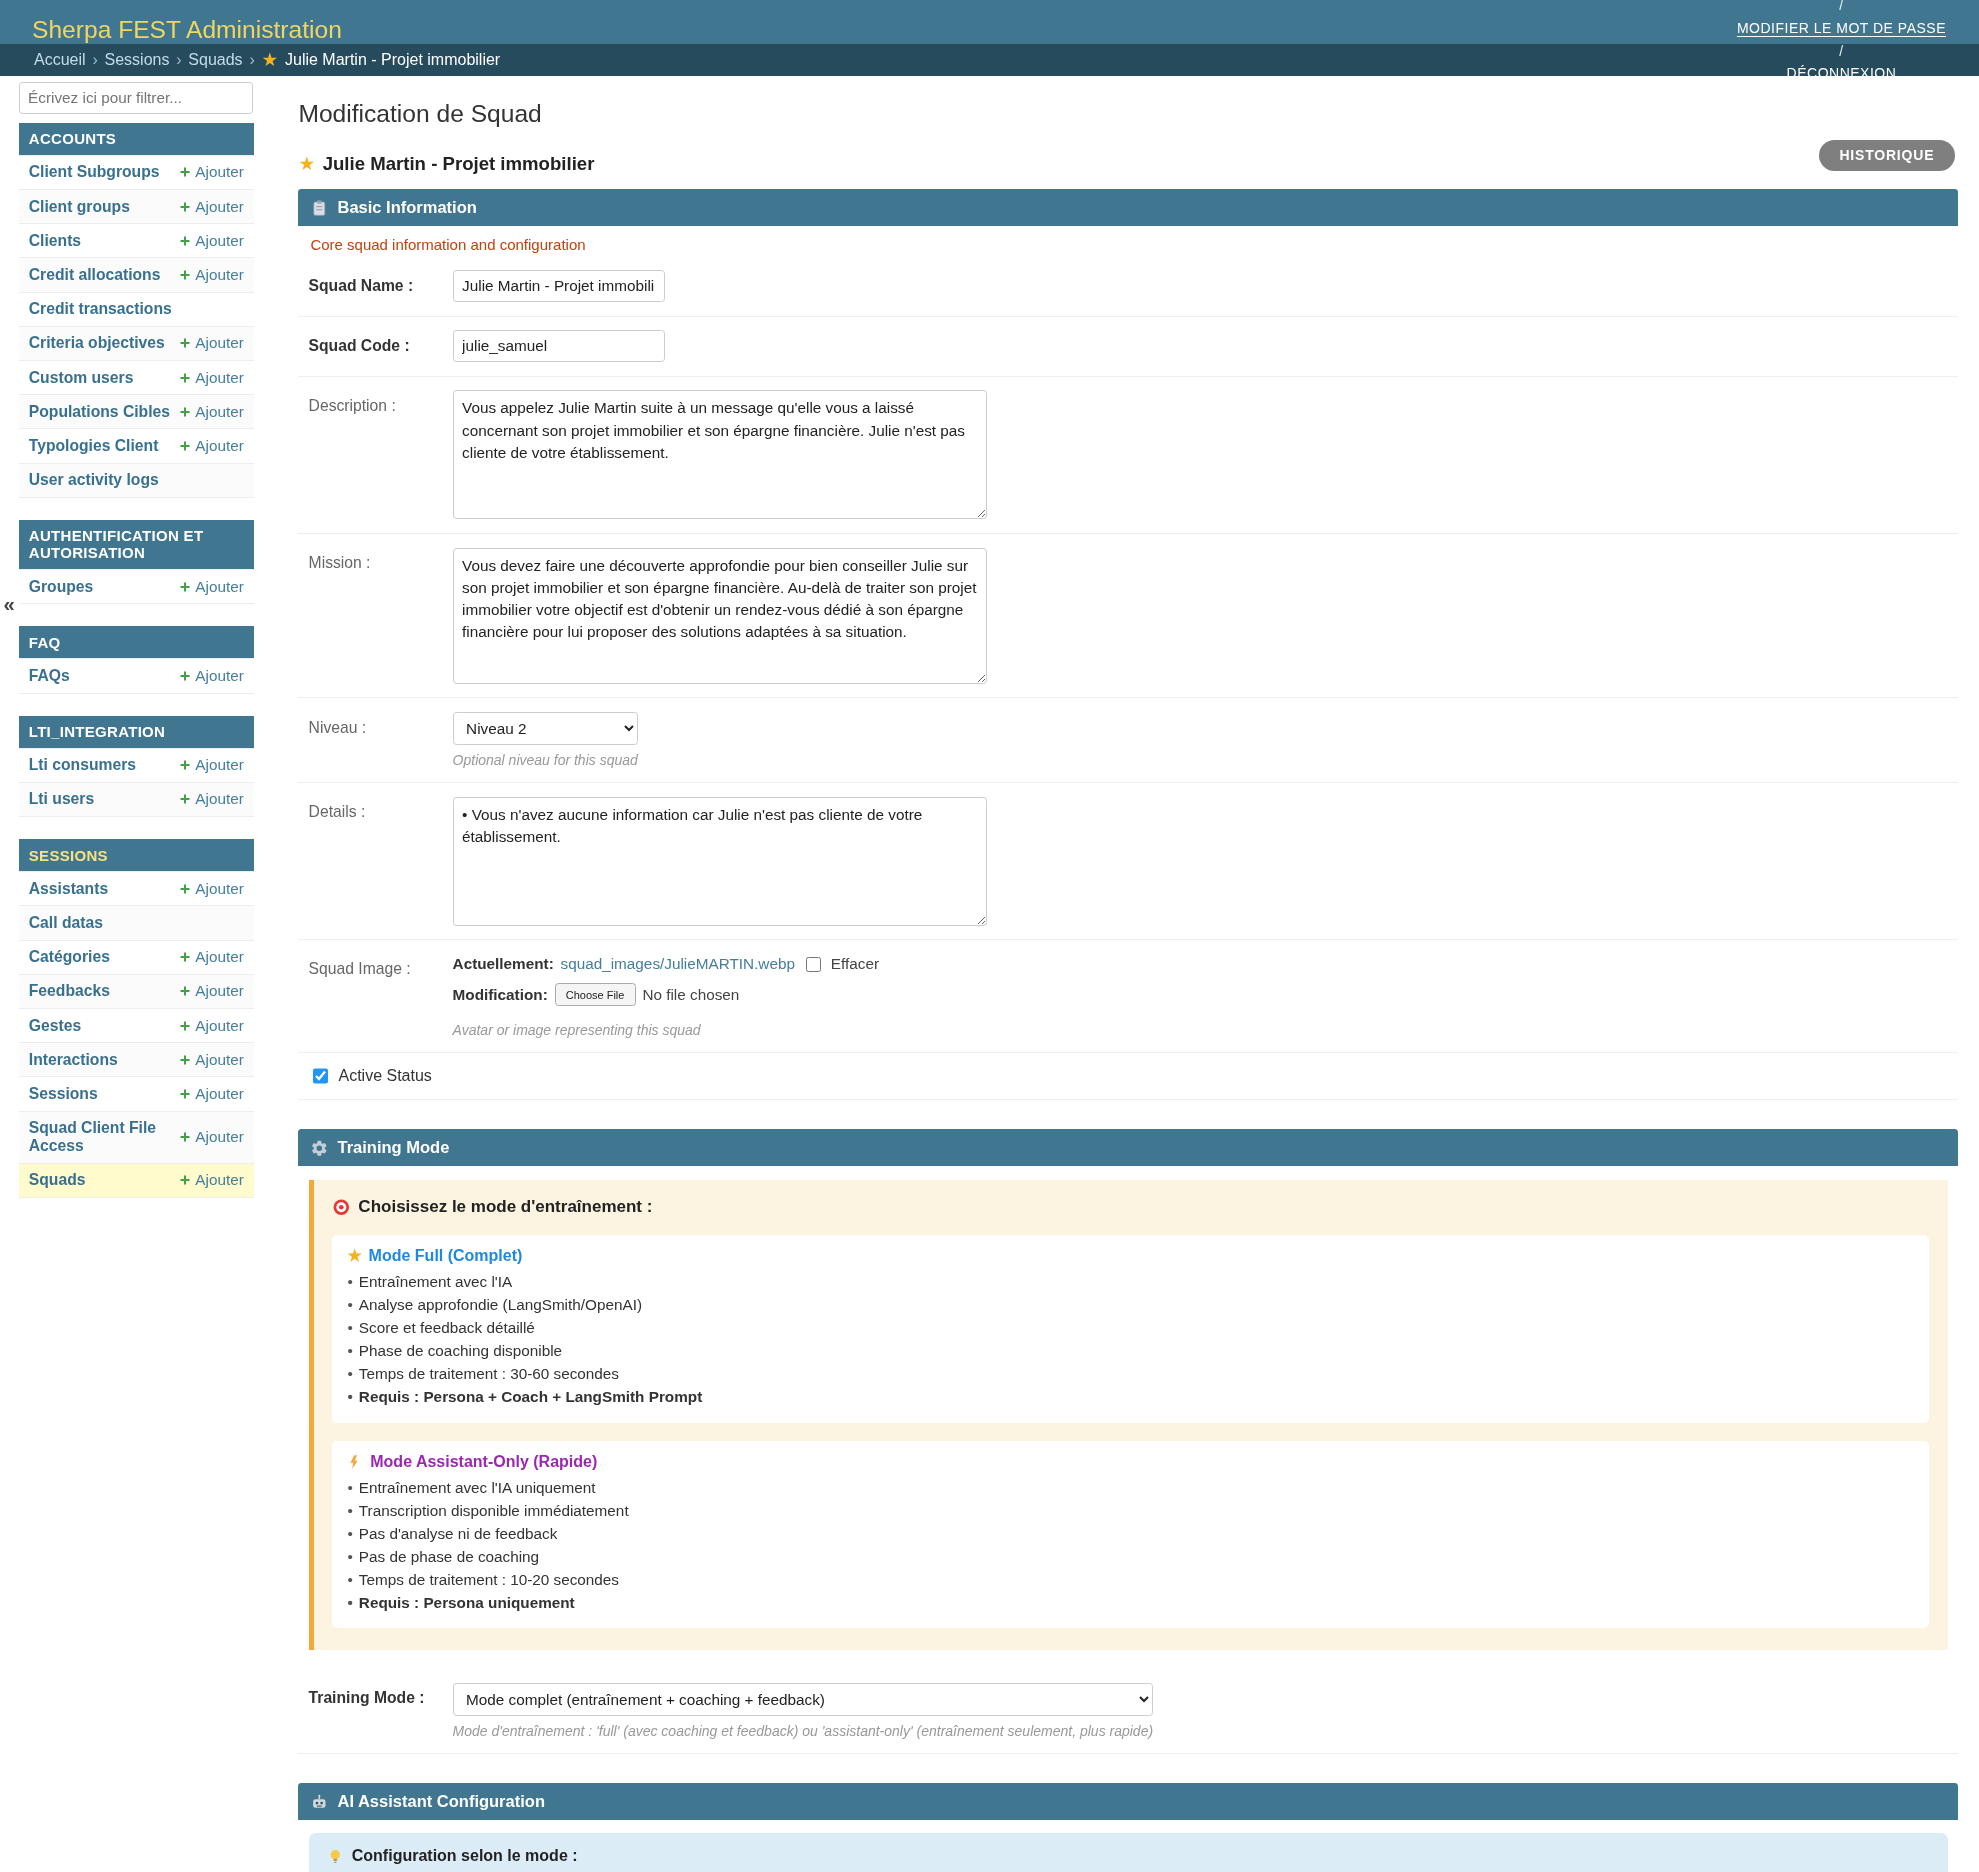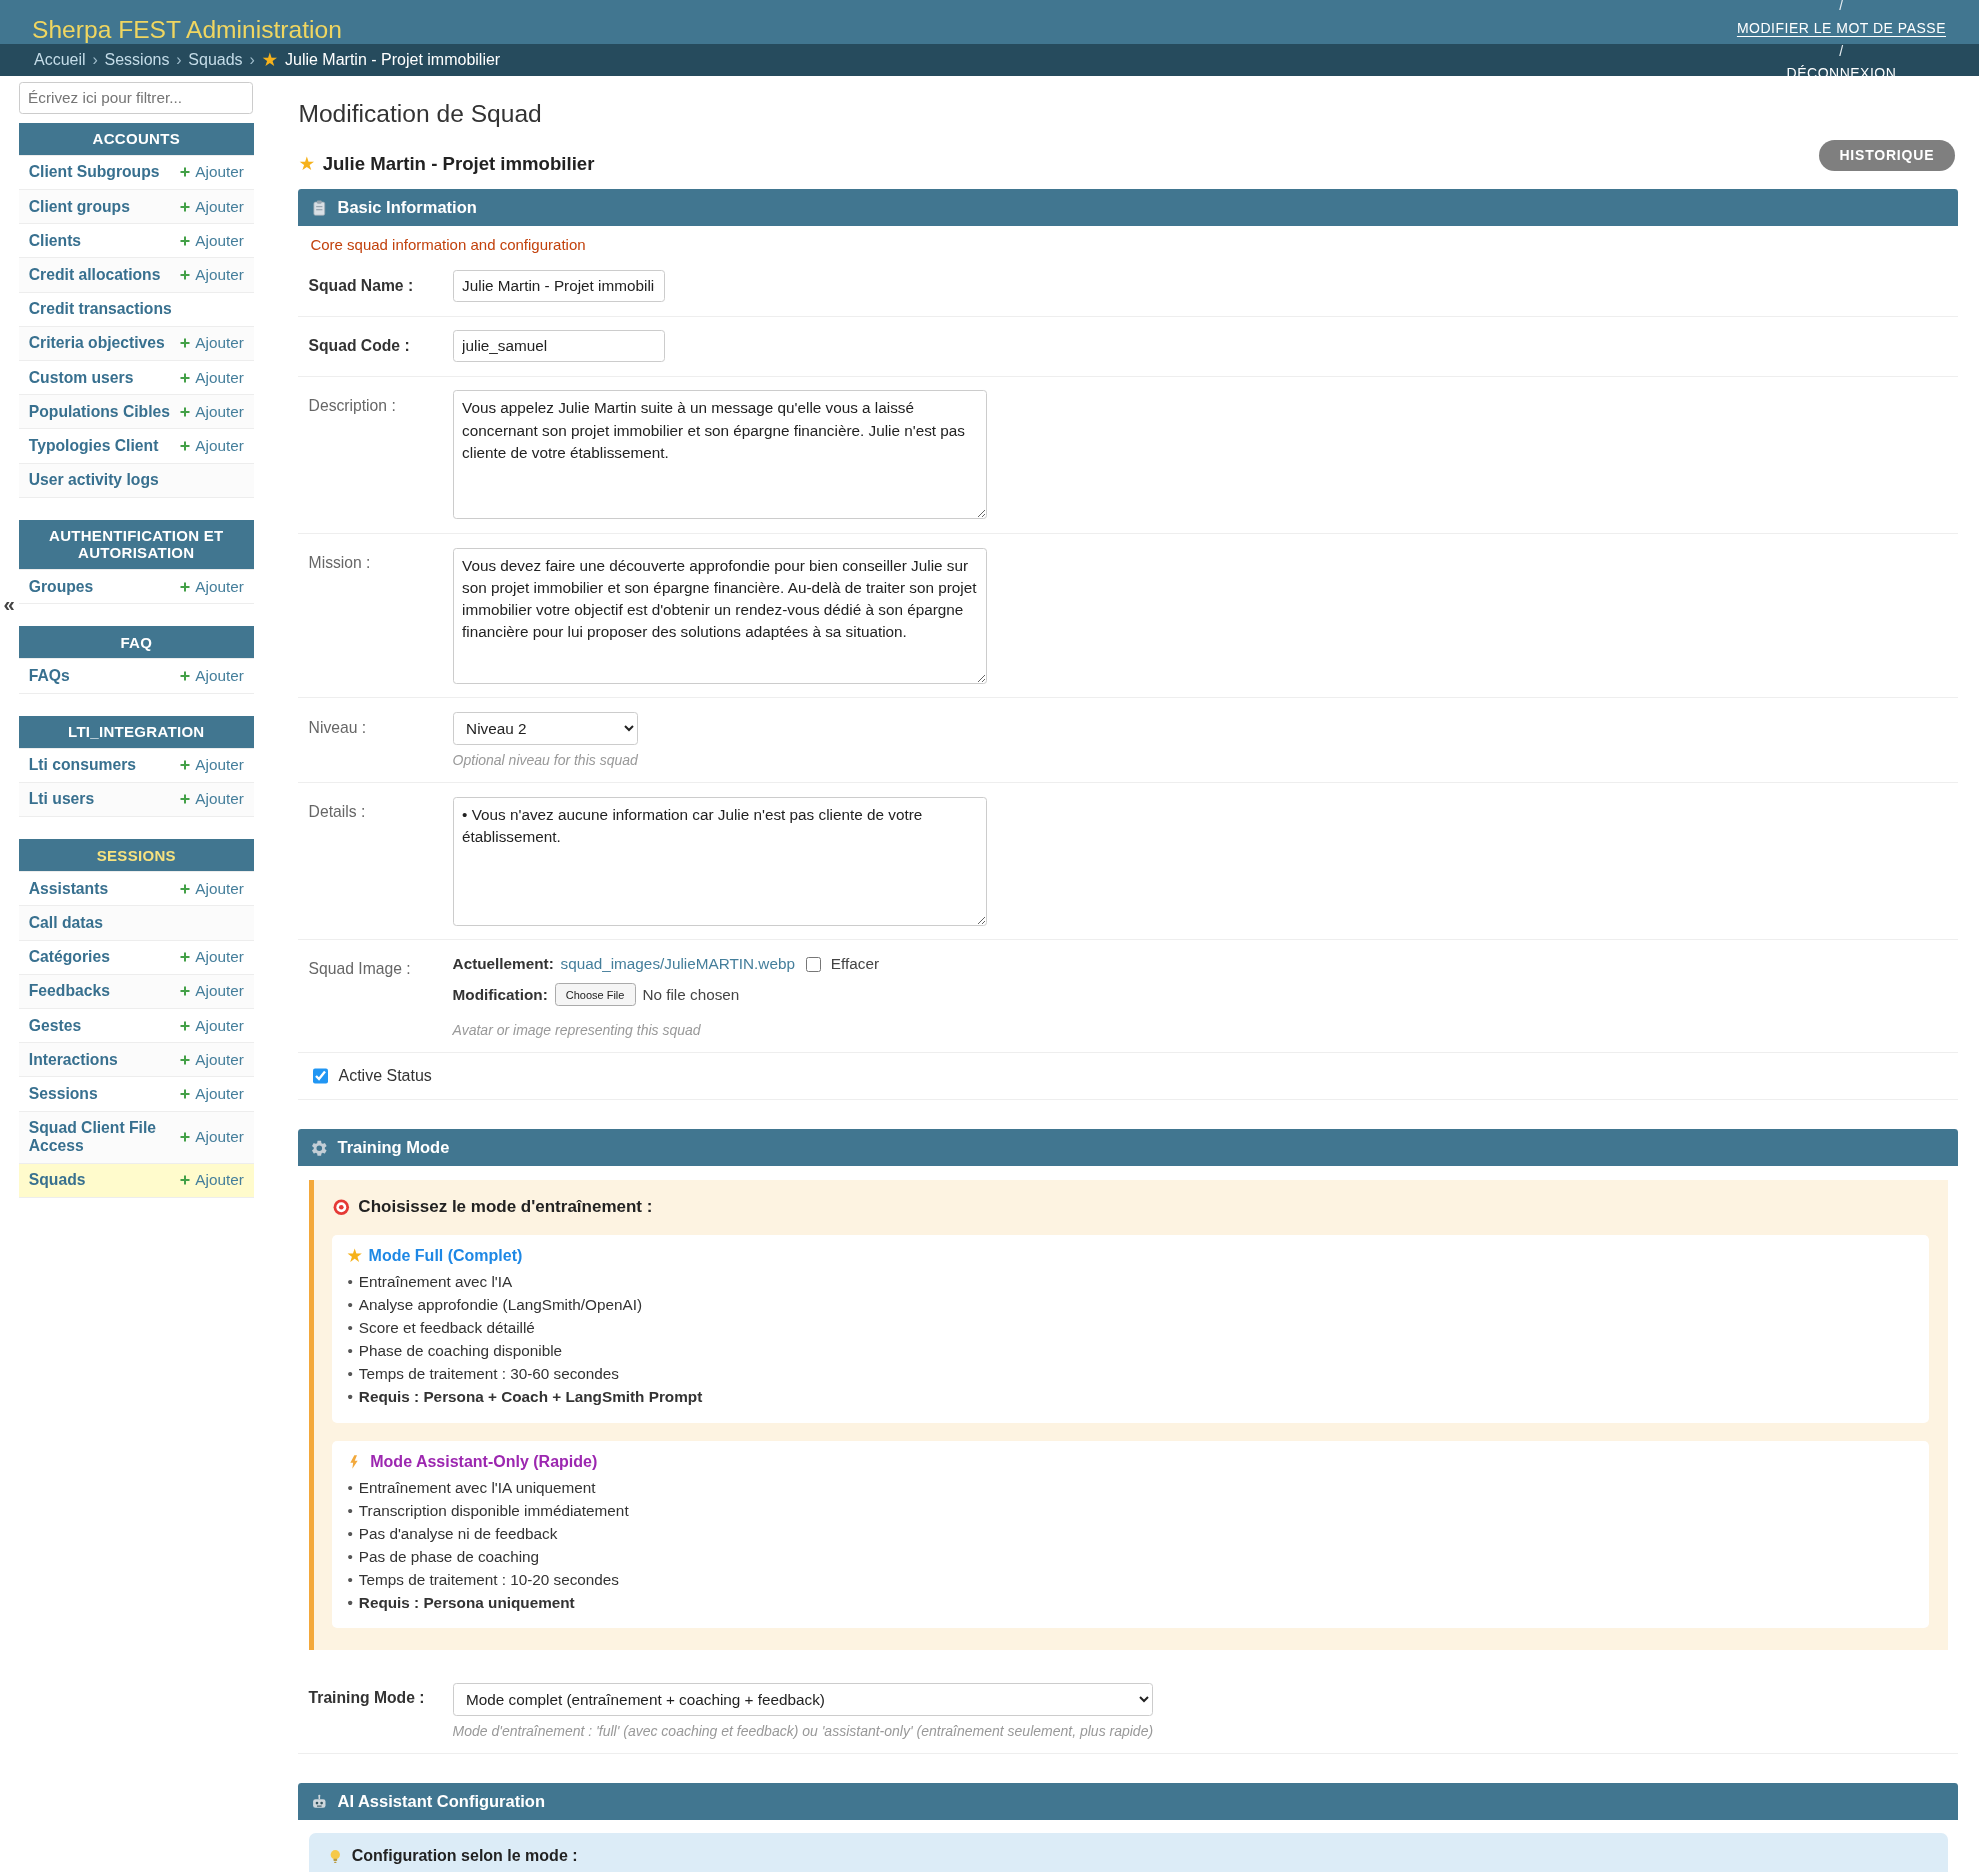--- a/index.html
+++ b/index.html
@@ -39,21 +39,21 @@
   #sidebar-wrap { position:absolute; top:72px; left:0; width:254px; }
   #nav-collapse { position:absolute; left:3.4px; top:521px; font-size:20.3px; font-weight:bold; color:#444; cursor:pointer; }
   #nav-sidebar { margin-left:18.6px; padding-top:10.2px; }
   .nav-filter {
     width:234px; padding:5.1px 8.5px; border:0.8px solid #ccc; border-radius:3.4px;
     font-size:15px; color:#333; margin-bottom:8.5px; font-family:"Liberation Sans",sans-serif;
   }
   .nav-module { margin-bottom:22px; border-bottom:0.8px solid #ededed; }
   .nav-caption {
     background:#417690; color:#fff; font-weight:bold; font-size:15px;
-    letter-spacing:0.3px; padding:7.6px 10.2px;text-align:center;
+    letter-spacing:0.3px; padding:7.6px 10.2px;
   }
   .nav-caption.current-app { color:#f7e27f; }
   .nav-row {
     display:flex; justify-content:space-between; align-items:center;
     padding:7.6px 10.2px; border-top:0.8px solid #ededed; background:#fff;
   }
   .nav-row:nth-child(odd) { background:#fbfbfb; }
   .nav-row.selected { background:#fffbcc; }
   .nav-row a.model-link { color:#38708f; font-weight:bold; font-size:15.7px; }
   .nav-row .addlink { display:flex; align-items:center; gap:4.2px; color:#447e9b; font-size:15.3px; }

